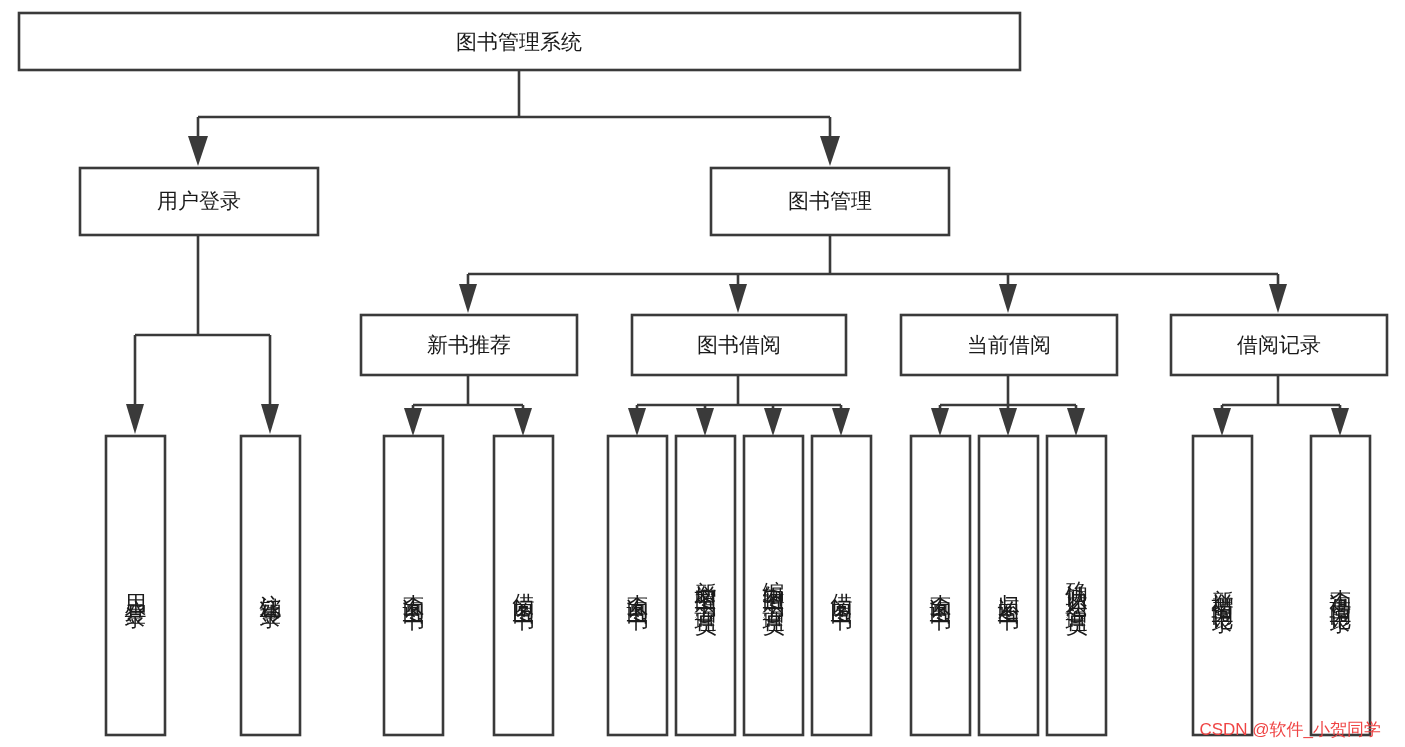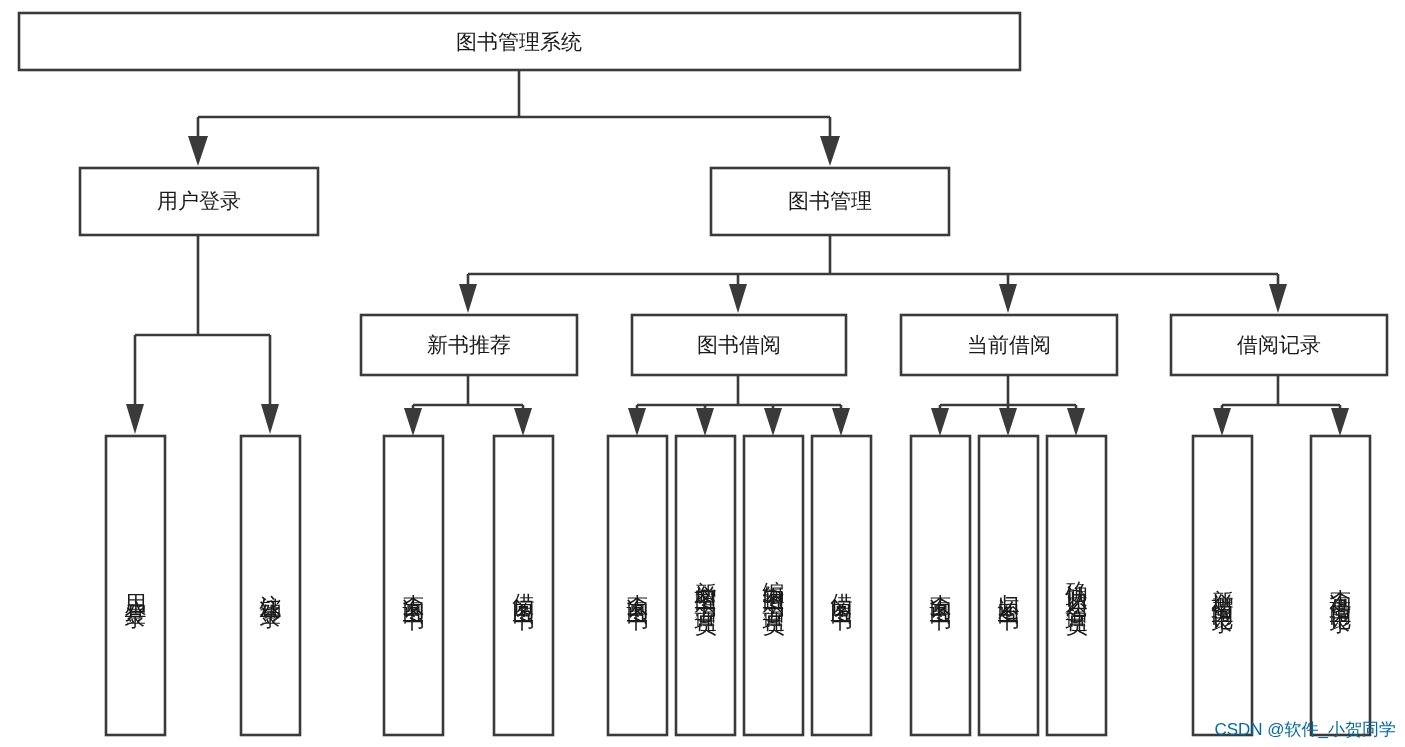--- a/index.html
+++ b/index.html
@@ -44,25 +44,25 @@
   }
   .node-label-h {
     font-family: "Liberation Sans", "DejaVu Sans", sans-serif;
     font-size: 21px;
     fill: #1a1a1a;
     text-anchor: middle;
     dominant-baseline: middle;
   }
   .watermark {
     position: absolute;
-    right: 9px;
+    right: 24px;
     bottom: 6px;
     font-family: "Liberation Sans", "DejaVu Sans", sans-serif;
     font-size: 17px;
-    color: #0369a1;
+    color: #ef4444;
     white-space: nowrap;
     pointer-events: none;
   }
 </style>
 </head>
 <body>
 
 <div id="diagram-root">
 
   <svg class="diagram-canvas" viewBox="0 0 1405 747">

